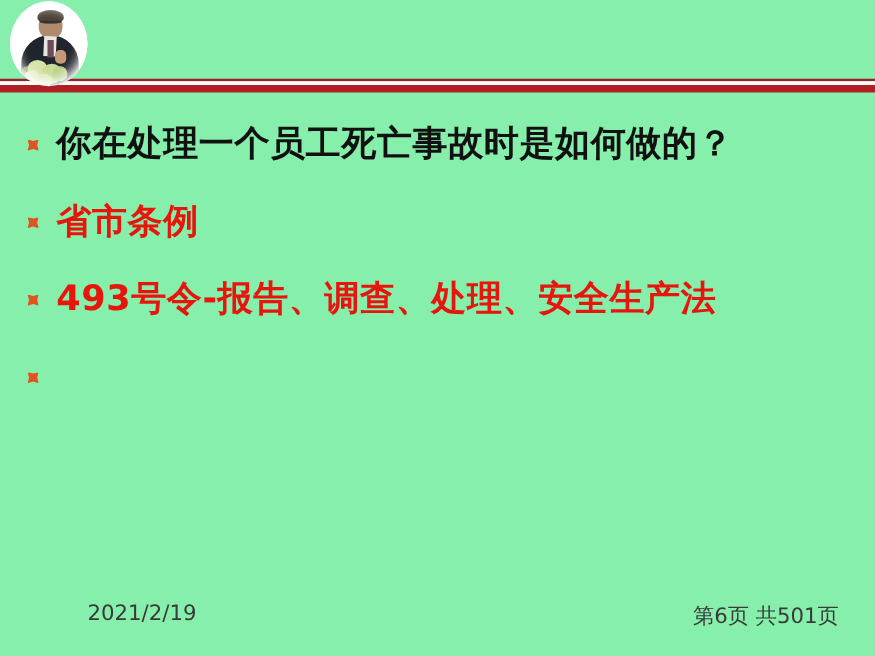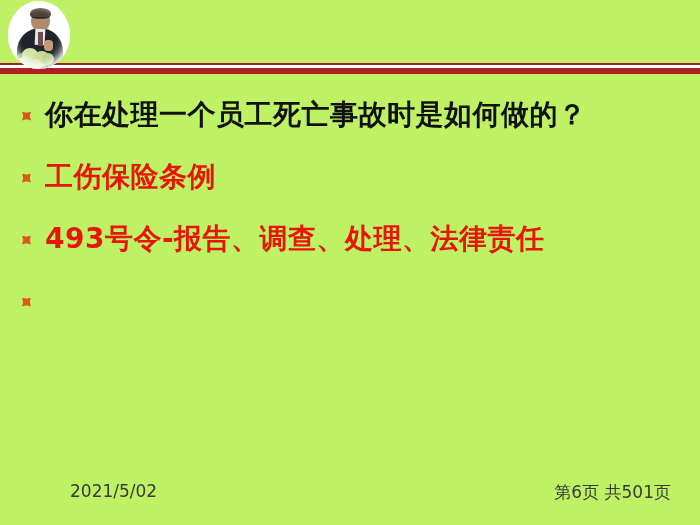--- a/index.html
+++ b/index.html
@@ -12,21 +12,21 @@
     height: 525px;
     overflow: hidden;
     font-family: "Liberation Sans", "DejaVu Sans", sans-serif;
     position: relative;
   }
 
   
   #slide {
     position: absolute;
     inset: 0;
-    background: #bef264;
+    background: #86efac;
   }
 
   
   #header {
     position: absolute;
     left: 0; top: 0;
     width: 700px;
     height: 70px;
   }
 
@@ -255,33 +255,33 @@
   <div id="bullet-list">
 
     <div class="bullet-row">
       <span class="bullet-marker"></span>
       <span class="bullet-text tone-dark">你在处理一个员工死亡事故时是如何做的？</span>
     </div>
 
 
     <div class="bullet-row">
       <span class="bullet-marker"></span>
-      <span class="bullet-text tone-red">工伤保险条例</span>
-    </div>
-
-    <div class="bullet-row">
-      <span class="bullet-marker"></span>
-      <span class="bullet-text tone-red">493号令-报告、调查、处理、法律责任</span>
+      <span class="bullet-text tone-red">省市条例</span>
+    </div>
+
+    <div class="bullet-row">
+      <span class="bullet-marker"></span>
+      <span class="bullet-text tone-red">493号令-报告、调查、处理、安全生产法</span>
     </div>
 
     <div class="bullet-row">
       <span class="bullet-marker"></span>
     </div>
 
 
   </div>
 
   <div id="footer">
-    <div id="footer-date">2021/5/02</div>
+    <div id="footer-date">2021/2/19</div>
     <div id="footer-pagination">第6页  共501页</div>
   </div>
 
 </div>
 
 </body></html>

